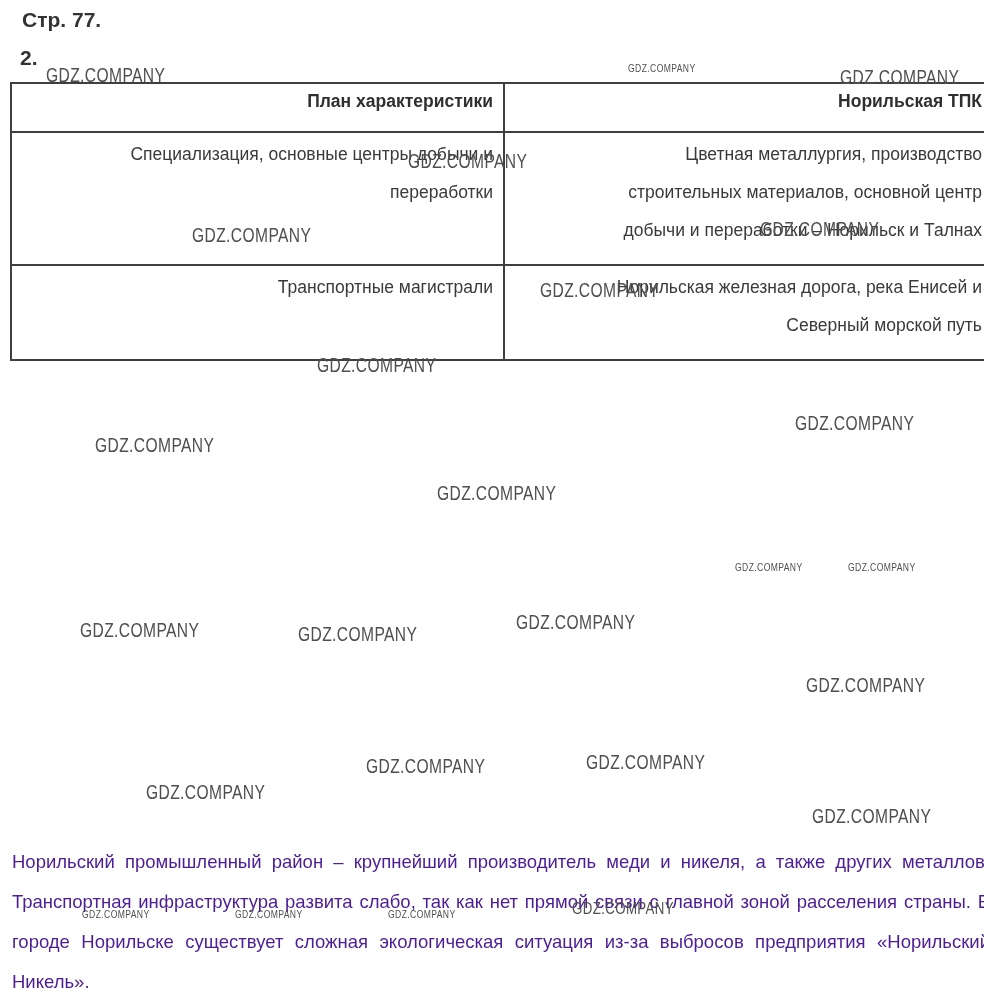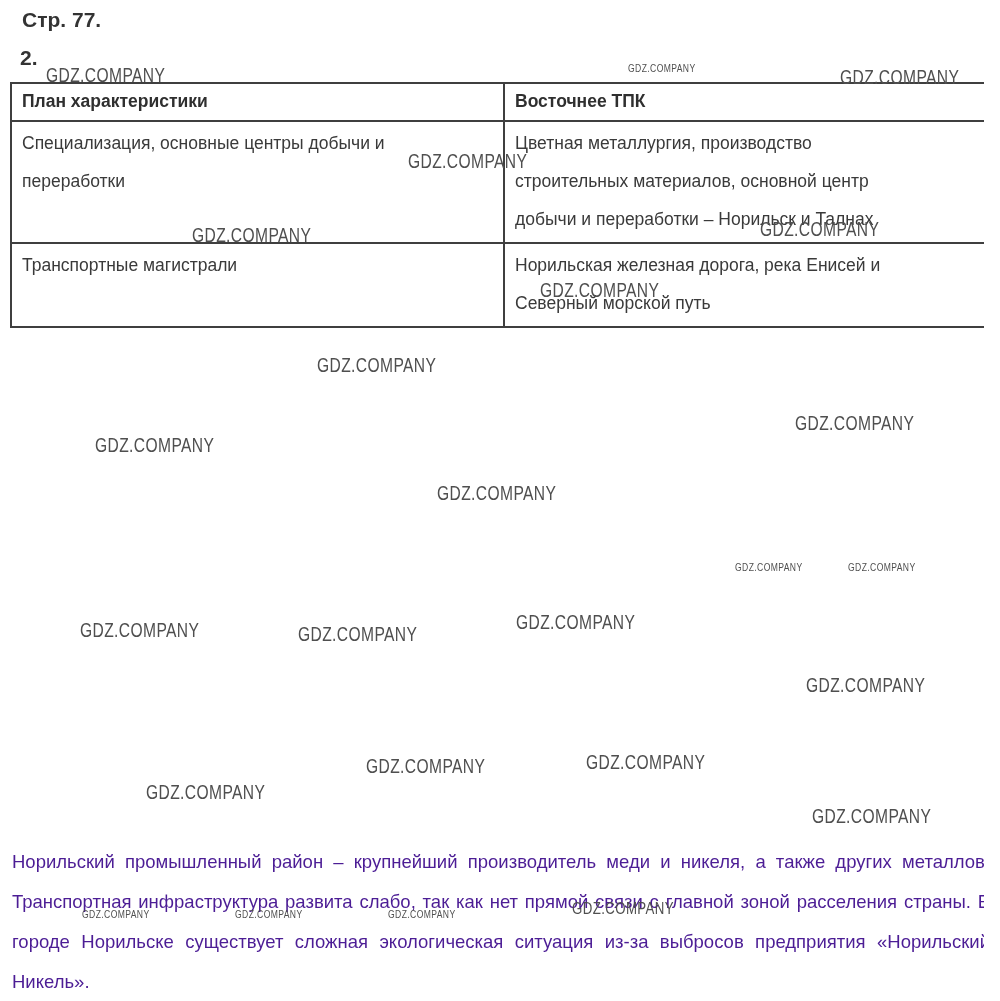--- a/index.html
+++ b/index.html
@@ -36,25 +36,25 @@
     position: absolute;
     left: 10px;
     top: 82px;
     width: 982px;
     border-collapse: collapse;
     table-layout: fixed;
   }
   table.tpk-table td, table.tpk-table th {
     border: 2px solid #3f3f3f;
     vertical-align: top;
-    text-align: left;
+    text-align: right;
     font-size: 17.5px;
     color: #3a3a3a;
     line-height: 38px;
-    padding: 2px 10px 4px 10px;
+    padding: 2px 10px 15px 10px;
     white-space: pre-line;
     overflow: hidden;
   }
   table.tpk-table th {
     font-weight: bold;
     color: #2f2f2f;
     line-height: 30px;
     white-space: normal;
   }
   tr.hrow    { height: 37px; }
@@ -98,21 +98,21 @@
   <div class="item-number">2.</div>
 
   <table class="tpk-table">
     <colgroup>
       <col style="width:493px">
       <col style="width:489px">
     </colgroup>
     <tbody>
         <tr class="hrow">
       <th>План характеристики</th>
-      <th>Восточнее ТПК</th>
+      <th>Норильская ТПК</th>
     </tr>
     <tr class="row-spc">
       <td>Специализация, основные центры добычи и
 переработки</td>
       <td>Цветная металлургия, производство
 строительных материалов, основной центр
 добычи и переработки – Норильск и Талнах</td>
     </tr>
     <tr class="row-trn">
       <td>Транспортные магистрали</td>

